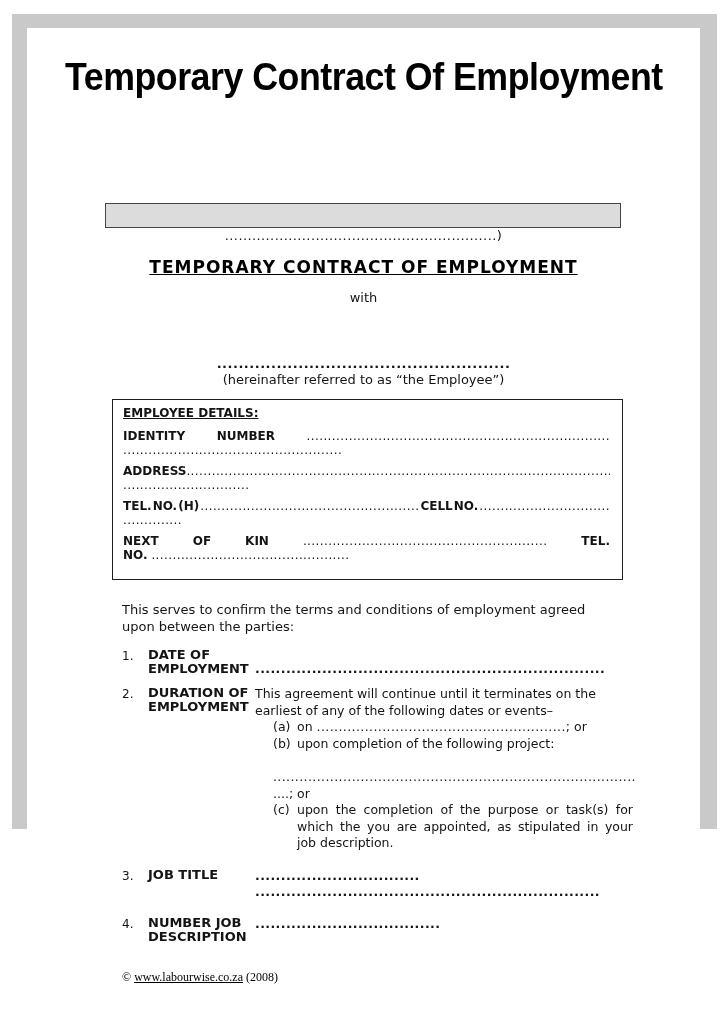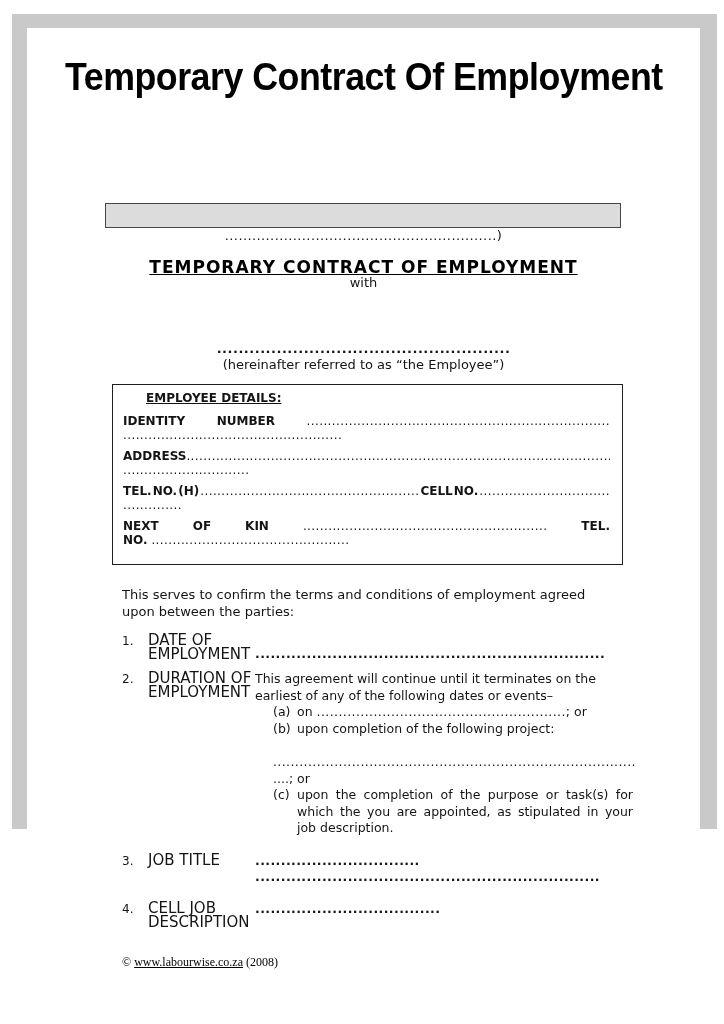--- a/index.html
+++ b/index.html
@@ -13,39 +13,39 @@
            font-size:38px; font-weight:bold; letter-spacing:-0.5px; color:#000; }
   .title-inner { display:inline-block; transform:scaleX(0.94); white-space:nowrap; }
 
   .employer-field { margin:104px 0 0 78px; width:516px; height:25px;
                     background:#dcdcdc; border:1px solid #454545; }
 
   .center { text-align:center; font-size:13px; line-height:16.5px; }
   .employer-note { margin-top:3px; }
   .doc-heading { margin-top:14px; font-size:17px; font-weight:bold; letter-spacing:1px;
                  text-decoration:underline; color:#000; }
-  .with-line { }
+  .with-line { margin-top:15px; }
   .employee-dots { margin-top:49px; font-weight:bold; letter-spacing:0.5px; }
 
   .details-box { margin:10px 0 0 85px; width:511px; border:1px solid #1f1f1f;
                  padding:6px 12px 9px 10px; font-size:12px; line-height:14px; }
-  .db-heading { font-weight:bold; text-decoration:underline; margin-bottom:9px;margin-left:23px; }
+  .db-heading { font-weight:bold; text-decoration:underline; margin-bottom:9px; }
   .db-row { margin-bottom:7px; }
   .db-row:last-child { margin-bottom:8px; }
   .jrow { display:flex; justify-content:space-between; align-items:flex-start; }
   .bl { font-weight:bold; white-space:nowrap; }
   .clip { white-space:nowrap; overflow:hidden; }
   .dots { letter-spacing:0.4px; }
 
   .confirm { margin:21px 0 0 95px; width:480px; font-size:13px; line-height:17px; }
 
   .clause-list { margin:13px 65px 0 95px; }
   .clause { display:flex; align-items:flex-start; }
   .clause .num { width:26px; font-size:12px; padding-top:1px; flex:none; }
-  .clause .label { width:107px; font-weight:normal; font-size:15px; line-height:14px; flex:none; }
+  .clause .label { width:107px; font-weight:bold; font-size:13px; line-height:14px; flex:none; }
   .clause .content { flex:1; font-size:12.5px; line-height:16.5px; min-width:0; }
   .clause-1 { margin-bottom:9px; }
   .clause-1 .content { padding-top:13px; }
   .clause-2 { margin-bottom:16px; }
   .clause-3 { margin-bottom:15px; }
   .bold-dots { font-weight:bold; letter-spacing:0.4px; }
 
   .sub { display:flex; margin-left:18px; }
   .sub .marker { width:24px; flex:none; }
   .sub .text { flex:1; }
@@ -169,21 +169,21 @@
         </div>
         <div class="content">
           <div class="clip bold-dots">................................</div>
           <div class="clip bold-dots">...................................................................</div>
         </div>
       </div>
 
       <div class="clause clause-4">
         <div class="num">4.</div>
         <div class="label">
-          <div>CELL JOB</div>
+          <div>NUMBER JOB</div>
           <div>DESCRIPTION</div>
         </div>
         <div class="content">
           <div class="clip bold-dots">....................................</div>
         </div>
       </div>
 
     </div>
 
     <div class="footer">

